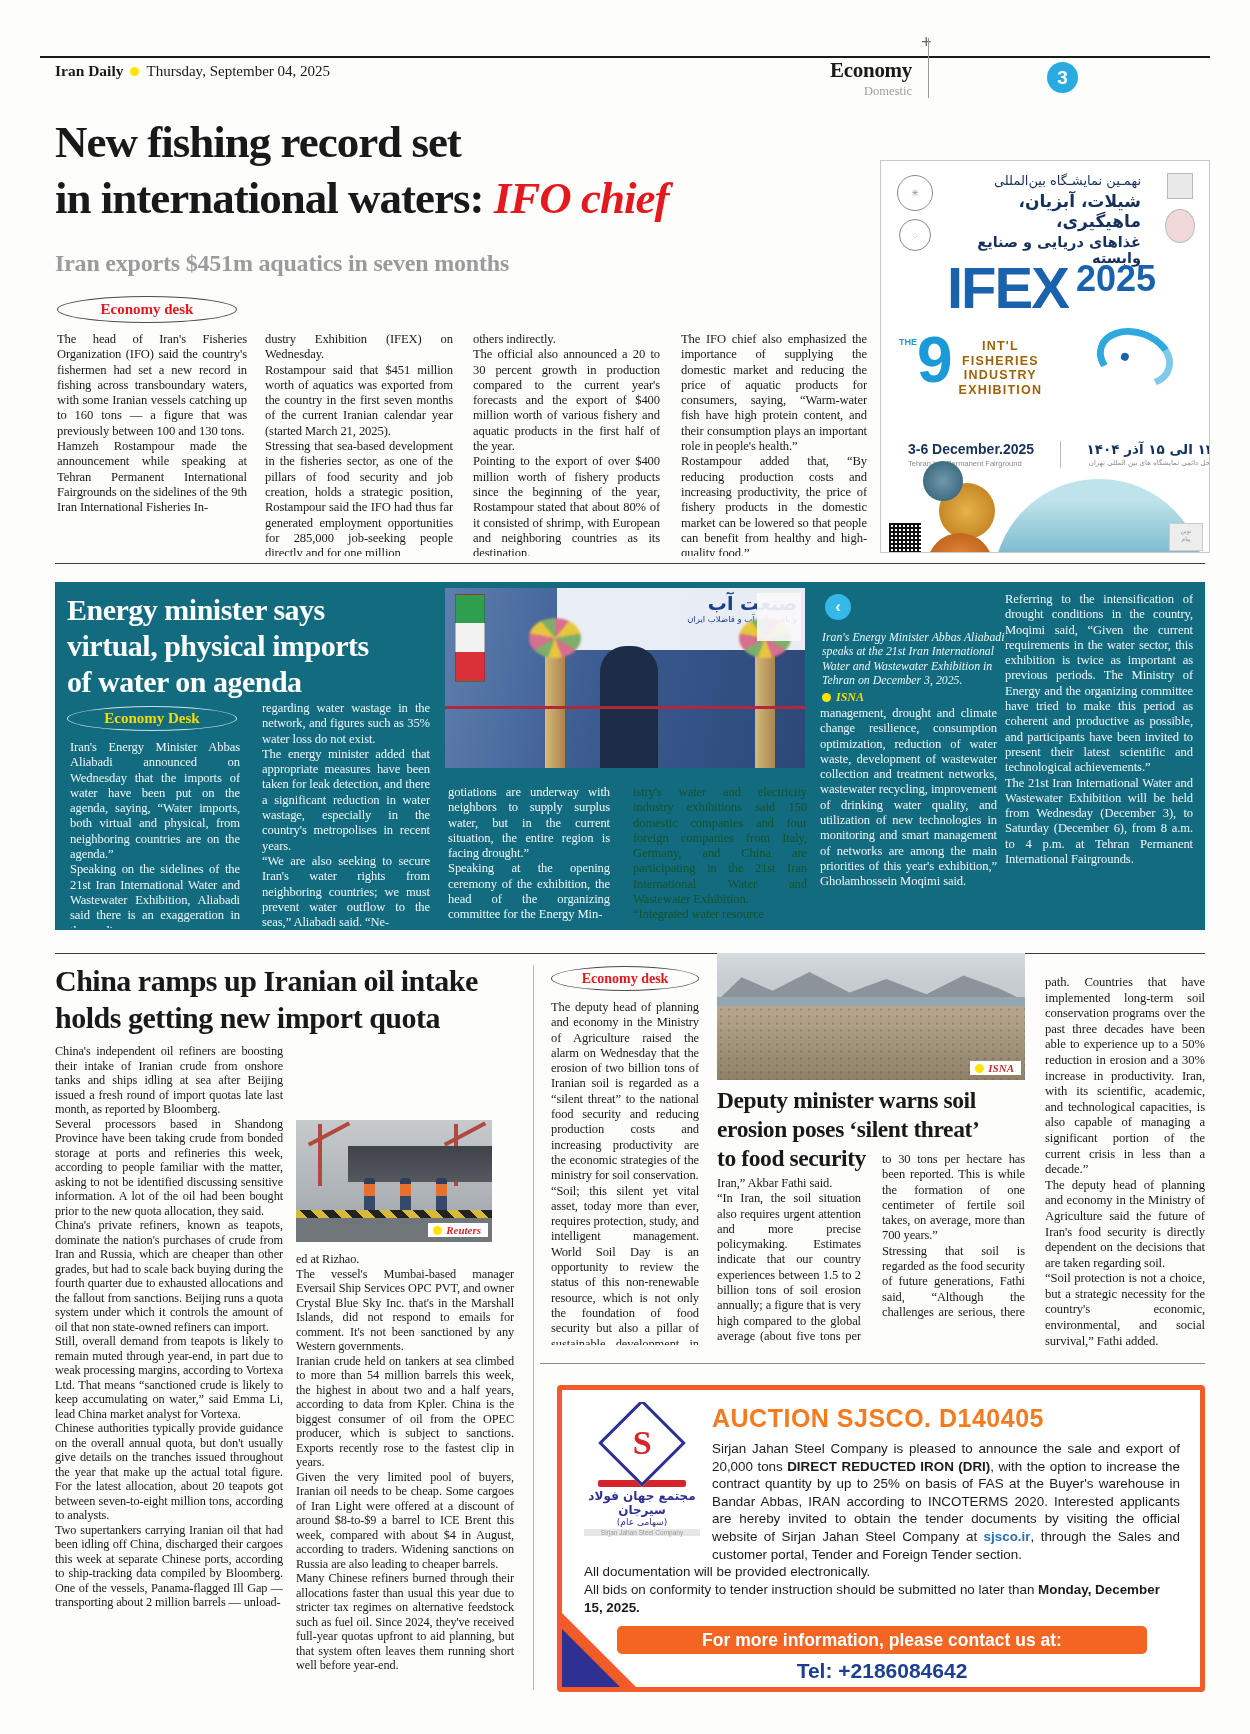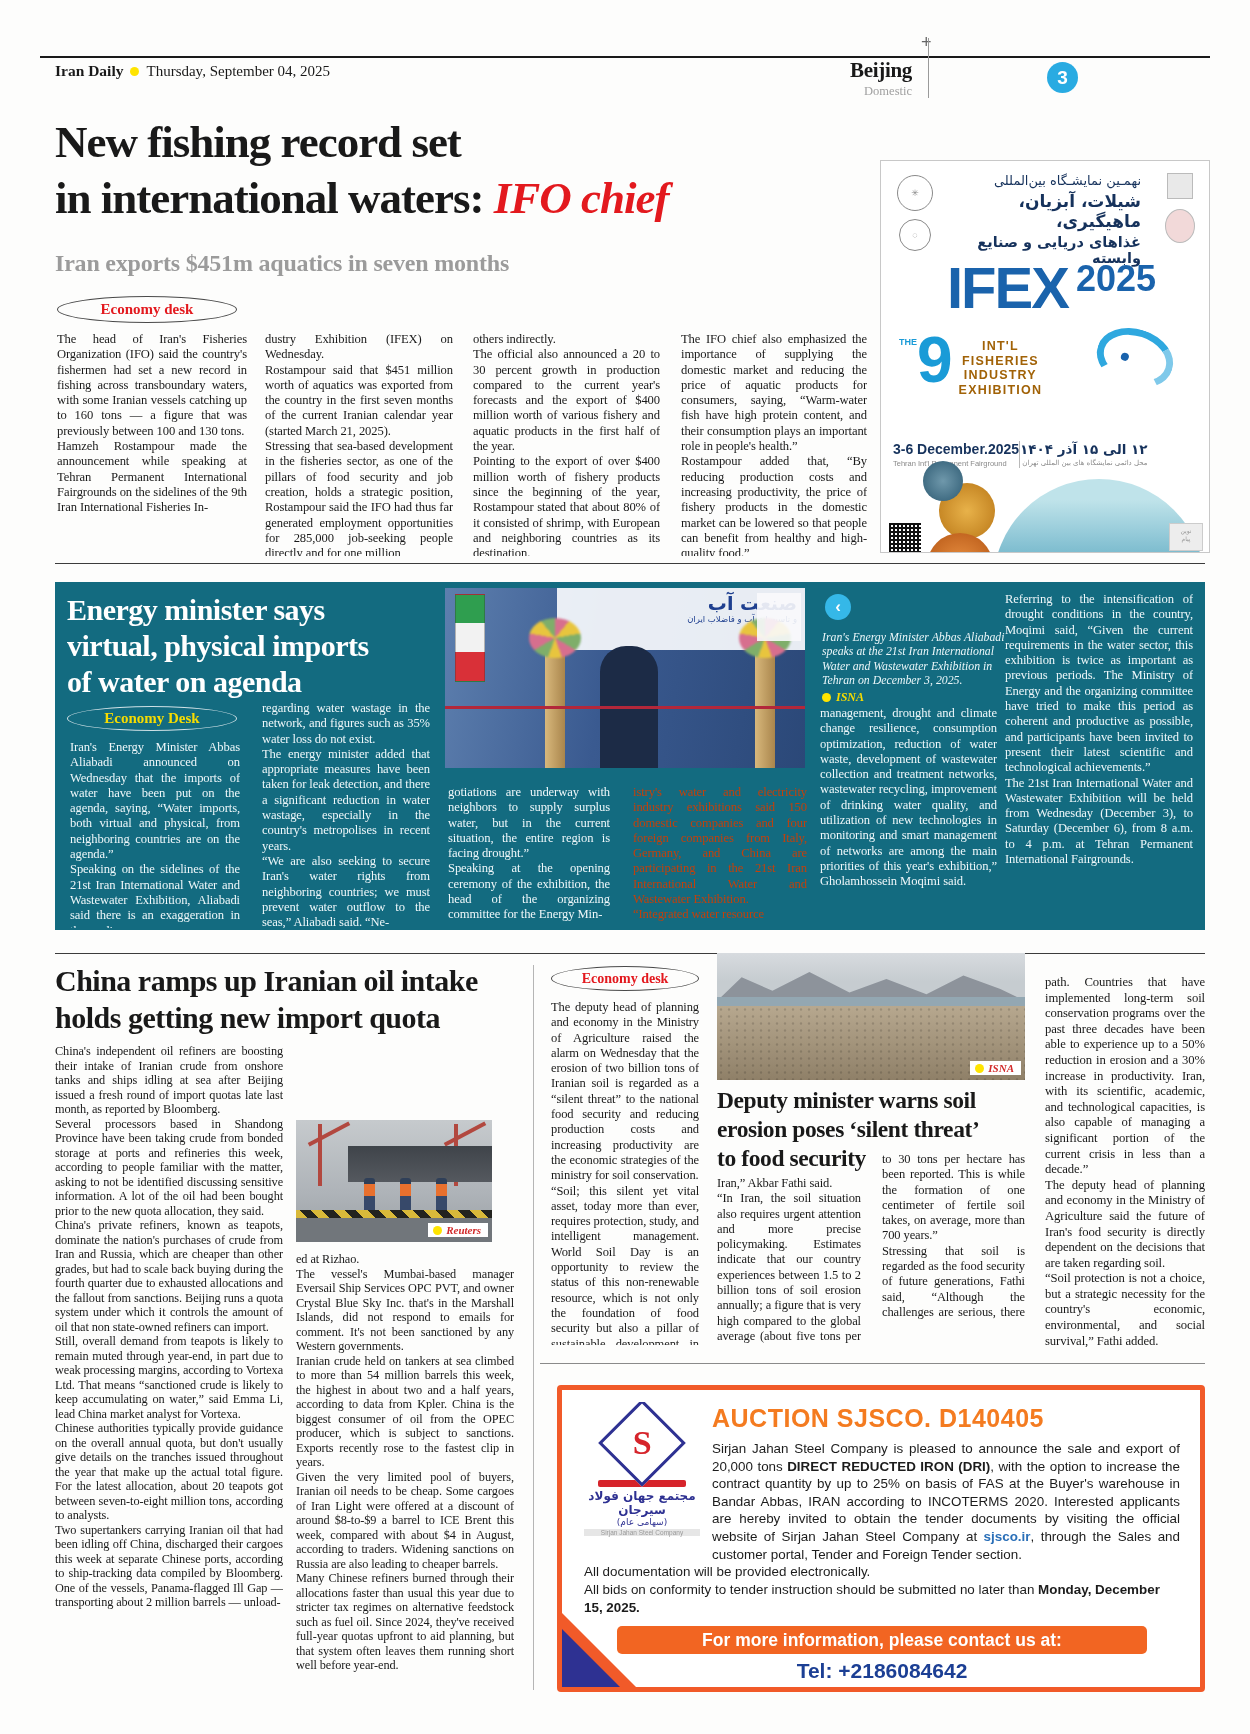--- a/index.html
+++ b/index.html
@@ -108,21 +108,21 @@
   .ifexrow .ifex { font-size:58px; font-weight:bold; letter-spacing:-2px; line-height:58px; }
   .ifexrow .yr { font-size:36px; font-weight:bold; line-height:40px; }
   .nineblock { position:absolute; left:18px; top:168px; display:flex; font-family:"Liberation Sans",sans-serif; }
   .nineblock .the { font-size:9px; color:#1a9bd7; font-weight:bold; margin-top:8px; }
   .nineblock .nine { font-size:64px; font-weight:bold; color:#1a9bd7; line-height:62px; }
   .ninewords { margin-left:6px; margin-top:10px; color:#a16207; font-weight:bold; font-size:12.5px;
     letter-spacing:1.2px; line-height:14.5px;text-align:center; }
   .fish { position:absolute; left:215px; top:168px; width:78px; height:58px; border:7px solid #2fa8df;
     border-bottom-color:transparent; border-right-color:#7fc9ea; border-radius:50%; transform:rotate(18deg); }
   .fish::after { content:""; position:absolute; left:18px; top:20px; width:8px; height:8px; border-radius:50%; background:#1a63ac; }
-  .daterow { position:absolute; left:12px; top:280px; width:306px; display:flex; }
+  .daterow { position:absolute; left:27px; top:280px; width:306px; display:flex; justify-content:space-between; }
   .daterow .en { text-align:left; }
   .daterow .en .d { font-family:"Liberation Sans",sans-serif; font-weight:bold; font-size:14px; color:#16325c; }
   .daterow .en .v { font-size:7.5px; color:#8a8a8a; font-family:"Liberation Sans",sans-serif; margin-top:2px; }
   .daterow .sep { width:1px; background:#b9b9b9; }
   .daterow .fa { text-align:right; direction:rtl; font-family:"DejaVu Sans",sans-serif; }
   .daterow .fa .d { font-weight:bold; font-size:13.5px; color:#16325c; }
   .daterow .fa .v { font-size:7px; color:#8a8a8a; margin-top:2px; }
   .bigcircle { position:absolute; left:112px; top:318px; width:212px; height:212px; border-radius:50%;
     background:linear-gradient(#bfe3ea 10%,#6fb4c9 40%,#2e7fa8 70%,#1d5f84); overflow:hidden; }
   .smcircle { position:absolute; border-radius:50%; }
@@ -165,21 +165,21 @@
 <div class="page">
 
   <div class="hr" style="left:40px;top:56px;width:1170px;height:2px;background:#1a1a1a"></div>
   <div class="plus">+</div>
   <div class="brandrow">
     <span class="brand">Iran Daily</span>
     <span class="ydot"></span>
     <span>Thursday, September 04, 2025</span>
   </div>
   <div class="section-block">
-    <div class="section">Beijing</div>
+    <div class="section">Economy</div>
     <div class="subsection">Domestic</div>
   </div>
   <div class="vr" style="left:928px;top:38px;height:60px"></div>
   <div class="pagecircle">3</div>
 
   <div class="h1" style="top:116px">New fishing record set</div>
   <div class="h1" style="top:172px"><span>in international waters: </span><span class="accent">IFO chief</span></div>
   <div class="subhead">Iran exports $451m aquatics in seven months</div>
   <div class="badge" style="left:57px;top:296px;width:180px;height:27px">
       <span>Economy desk</span>
@@ -273,21 +273,21 @@
 
   <div class="backbtn" style="left:825px;top:594px">‹</div>
   <div class="caption" style="left:822px;top:630px;width:190px;height:58px">Iran's Energy Minister Abbas Aliabadi speaks at the 21st Iran International Water and Wastewater Exhibition in Tehran on December 3, 2025.</div>
   <div class="srcrow" style="left:822px;top:690px">
     <span class="ydot"></span>
     <span class="name">ISNA</span>
   </div>
 
   <div class="col" style="left:448px;top:785px;width:162px;height:143px;color:#eef7f9">gotiations are underway with neighbors to supply surplus water, but in the current situation, the entire region is facing drought.”
 Speaking at the opening ceremony of the exhibition, the head of the organizing committee for the Energy Min-</div>
-  <div class="col" style="left:633px;top:785px;width:174px;height:143px;color:#c2410c">istry's water and electricity industry exhibitions said 150 domestic companies and four foreign companies from Italy, Germany, and China are participating in the 21st Iran International Water and Wastewater Exhibition.
+  <div class="col" style="left:633px;top:785px;width:174px;height:143px;color:#14532d">istry's water and electricity industry exhibitions said 150 domestic companies and four foreign companies from Italy, Germany, and China are participating in the 21st Iran International Water and Wastewater Exhibition.
 “Integrated water resource</div>
   <div class="col" style="left:820px;top:706px;width:177px;height:222px;color:#eef7f9">management, drought and climate change resilience, consumption optimization, reduction of water waste, development of wastewater collection and treatment networks, wastewater recycling, improvement of drinking water quality, and utilization of new technologies in monitoring and smart management of networks are among the main priorities of this year's exhibition,” Gholamhossein Moqimi said.</div>
   <div class="col" style="left:1005px;top:592px;width:188px;height:336px;color:#eef7f9">Referring to the intensification of drought conditions in the country, Moqimi said, “Given the current requirements in the water sector, this exhibition is twice as important as previous periods. The Ministry of Energy and the organizing committee have tried to make this period as coherent and productive as possible, and participants have been invited to present their latest scientific and technological achievements.”
 The 21st Iran International Water and Wastewater Exhibition will be held from Wednesday (December 3), to Saturday (December 6), from 8 a.m. to 4 p.m. at Tehran Permanent International Fairgrounds.</div>
 
   <div class="hr" style="left:55px;top:953px;width:1150px"></div>
 
   <div class="h3" style="top:962px">
     <span>China ramps up Iranian oil intake</span><br>
     <span>holds getting new import quota</span>

